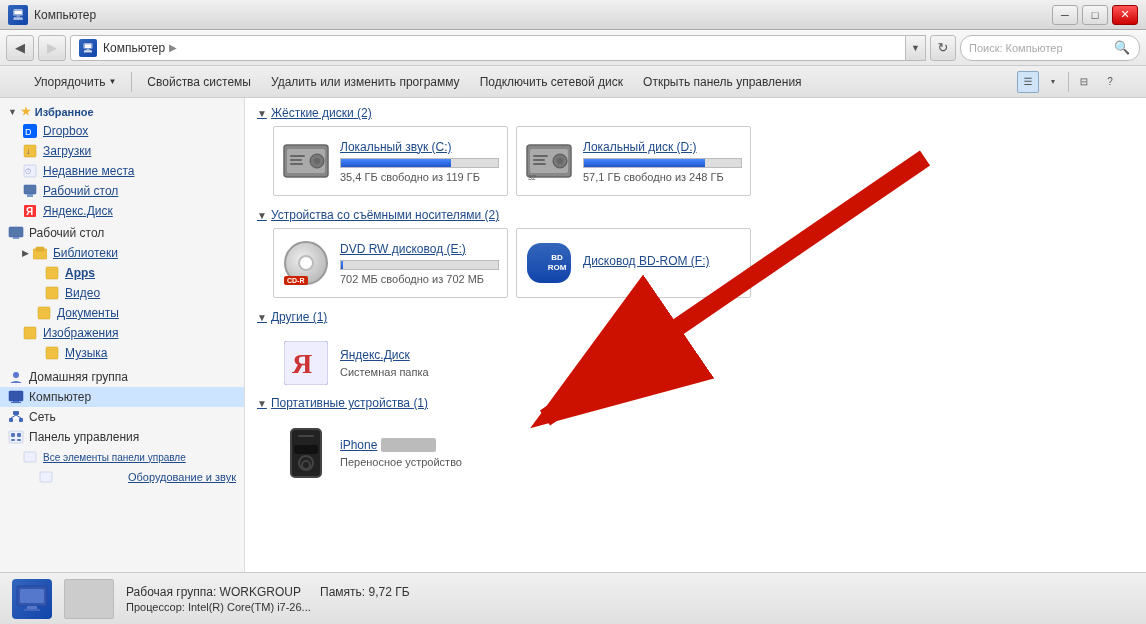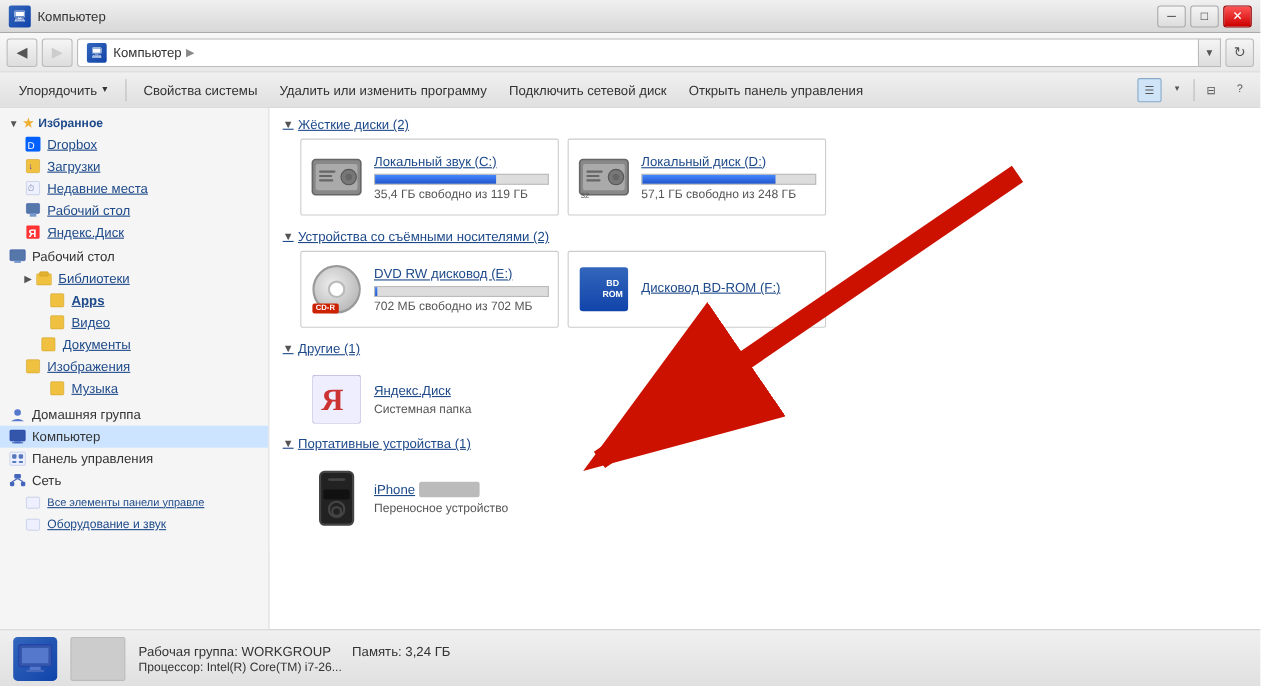--- a/index.html
+++ b/index.html
@@ -117,21 +117,21 @@
       color: #aaa;
     }
 
     
     .toolbar {
       height: 32px;
       background: linear-gradient(to bottom, #f0f0f0, #e0e0e0);
       border-bottom: 1px solid #ccc;
       display: flex;
       align-items: center;
-      padding: 0 8px;
+      padding: 0 25px;
       gap: 2px;
     }
     .toolbar-btn {
       height: 26px;
       padding: 0 8px;
       background: transparent;
       border: 1px solid transparent;
       border-radius: 3px;
       cursor: pointer;
       display: flex; align-items: center; gap: 3px;
@@ -310,21 +310,21 @@
       width: 12px; height: 12px;
       border-radius: 50%;
       background: white;
       border: 2px solid #bbb;
     }
 
     
     .bd-icon {
       width: 44px; height: 40px;
       background: linear-gradient(to bottom, #3366bb, #1144aa);
-      border-radius: 3px;
+      border-radius: 14px;
       display: flex; align-items: center; justify-content: center;
       color: white;
       font-size: 9px;
       font-weight: bold;
       padding-left: 16px;
     }
 
     
     .iphone-icon {
       width: 36px; height: 52px;
@@ -466,20 +466,24 @@
   <div class="nav-btn" style="color:#ccc;">▶</div>
   <div style="display:flex;align-items:center;flex:1;height:26px;">
     <div class="address-field" style="border-radius:3px 0 0 3px; flex:1;">
       <div class="address-bar-icon" style="width:18px;height:18px;font-size:9px;margin-right:6px;">🖥</div>
       <span>Компьютер</span>
       <span style="margin-left:4px;color:#888;font-size:10px;">▶</span>
     </div>
     <div class="address-dropdown">▼</div>
   </div>
   <div class="refresh-btn">↻</div>
+  <div class="search-box">
+    <span style="flex:1;color:#aaa;font-size:11px;">Поиск: Компьютер</span>
+    <span style="color:#888;font-size:13px;">🔍</span>
+  </div>
 </div>
 
 <div class="toolbar">
   <div class="toolbar-btn">
     <span>Упорядочить</span>
     <span style="font-size:8px;">▼</span>
   </div>
   <div class="toolbar-sep"></div>
   <div class="toolbar-btn">
     <span>Свойства системы</span>
@@ -641,57 +645,57 @@
 
     <div class="sidebar-item selected" style="padding-left:8px;">
       <div class="item-icon">
         <svg width="16" height="14" viewBox="0 0 16 14">
             <rect x="1" y="1" width="14" height="10" rx="1" fill="#3355aa" stroke="#2244aa" stroke-width="0.5"></rect>
             <rect x="5" y="11" width="6" height="2" fill="#5577cc"></rect>
             <rect x="3" y="12" width="10" height="1" fill="#4466bb"></rect>
           </svg>
       </div>
       <span class="item-label" style="text-decoration:none;color:#333;font-weight:normal;">Компьютер</span>
+    </div>
+
+    <div class="sidebar-item" style="padding-left:8px;">
+      <div class="item-icon">
+        <svg width="16" height="14" viewBox="0 0 16 14">
+            <rect x="5" y="1" width="6" height="4" rx="1" fill="#4466bb"></rect>
+            <rect x="1" y="8" width="4" height="4" rx="1" fill="#4466bb"></rect>
+            <rect x="11" y="8" width="4" height="4" rx="1" fill="#4466bb"></rect>
+            <line x1="8" y1="5" x2="3" y2="8" stroke="#4466bb" stroke-width="1"></line>
+            <line x1="8" y1="5" x2="13" y2="8" stroke="#4466bb" stroke-width="1"></line>
+          </svg>
+      </div>
+      <span class="item-label" style="text-decoration:none;color:#333;">Сеть</span>
     </div>
 
     <div class="sidebar-item" style="padding-left:8px;">
       <div class="item-icon">
         <svg width="16" height="14" viewBox="0 0 16 14">
             <rect x="1" y="1" width="14" height="12" rx="1" fill="#eef0ff" stroke="#aabbdd" stroke-width="0.5"></rect>
             <rect x="3" y="3" width="4" height="4" rx="1" fill="#5577bb"></rect>
             <rect x="9" y="3" width="4" height="4" rx="1" fill="#5577bb"></rect>
             <rect x="3" y="9" width="4" height="2" rx="1" fill="#5577bb"></rect>
             <rect x="9" y="9" width="4" height="2" rx="1" fill="#5577bb"></rect>
           </svg>
       </div>
       <span class="item-label" style="text-decoration:none;color:#333;">Панель управления</span>
     </div>
 
-    <div class="sidebar-item" style="padding-left:8px;">
-      <div class="item-icon">
-        <svg width="16" height="14" viewBox="0 0 16 14">
-            <rect x="5" y="1" width="6" height="4" rx="1" fill="#4466bb"></rect>
-            <rect x="1" y="8" width="4" height="4" rx="1" fill="#4466bb"></rect>
-            <rect x="11" y="8" width="4" height="4" rx="1" fill="#4466bb"></rect>
-            <line x1="8" y1="5" x2="3" y2="8" stroke="#4466bb" stroke-width="1"></line>
-            <line x1="8" y1="5" x2="13" y2="8" stroke="#4466bb" stroke-width="1"></line>
-          </svg>
-      </div>
-      <span class="item-label" style="text-decoration:none;color:#333;">Сеть</span>
-    </div>
-
     <div class="sidebar-item" style="padding-left:22px;">
       <div class="item-icon">
         <svg width="14" height="12" viewBox="0 0 14 12">
             <rect x="1" y="1" width="12" height="10" rx="1" fill="#eef0ff" stroke="#aabbdd" stroke-width="0.5"></rect>
           </svg>
       </div>
       <span class="item-label" style="font-size:10px;">Все элементы панели управле</span>
     </div>
-    <div class="sidebar-item" style="padding-left:22px;">
+    <div class="sidebar-item" style="padding-left:38px;justify-content:space-between;">
       <div class="item-icon">
         <svg width="14" height="12" viewBox="0 0 14 12">
             <rect x="1" y="1" width="12" height="10" rx="1" fill="#eef0ff" stroke="#aabbdd" stroke-width="0.5"></rect>
           </svg>
       </div>
       <span class="item-label" style="font-size:11px;">Оборудование и звук</span>
     </div>
 
   </div>
 
@@ -851,17 +855,17 @@
       <rect x="1" y="1" width="30" height="20" rx="2" fill="#3355aa" stroke="#2244aa" stroke-width="1"></rect>
       <rect x="4" y="4" width="24" height="14" fill="#5577cc"></rect>
       <rect x="11" y="21" width="10" height="4" fill="#5577cc"></rect>
       <rect x="8" y="24" width="16" height="2" fill="#4466bb"></rect>
     </svg>
   </div>
   <div style="width:50px;height:40px;background:#ccc;border:1px solid #bbb;border-radius:2px;"></div>
   <div class="status-info">
     <div class="status-line">
       <span>Рабочая группа: WORKGROUP</span>
-      <span style="margin-left:16px;">Память: 3,24 ГБ</span>
+      <span style="margin-left:16px;">Память: 9,72 ГБ</span>
     </div>
     <div class="status-line2">Процессор: Intel(R) Core(TM) i7-26...</div>
   </div>
 </div>
 
 </body></html>

